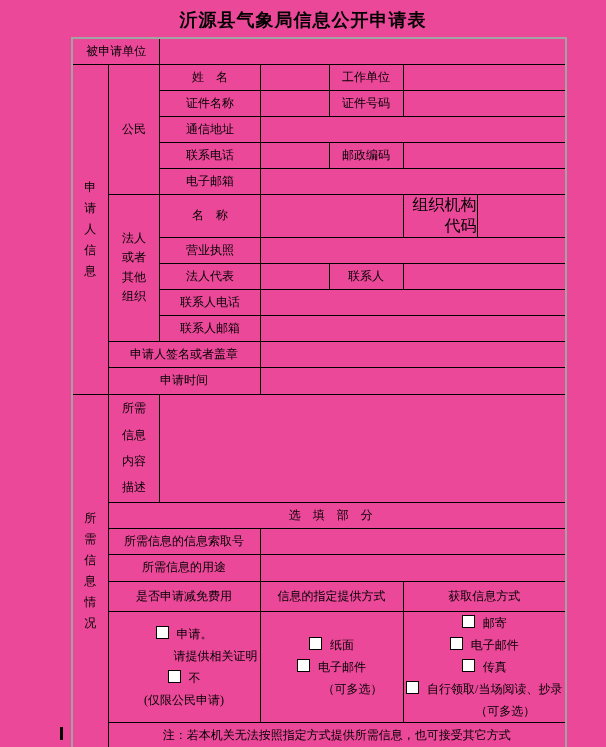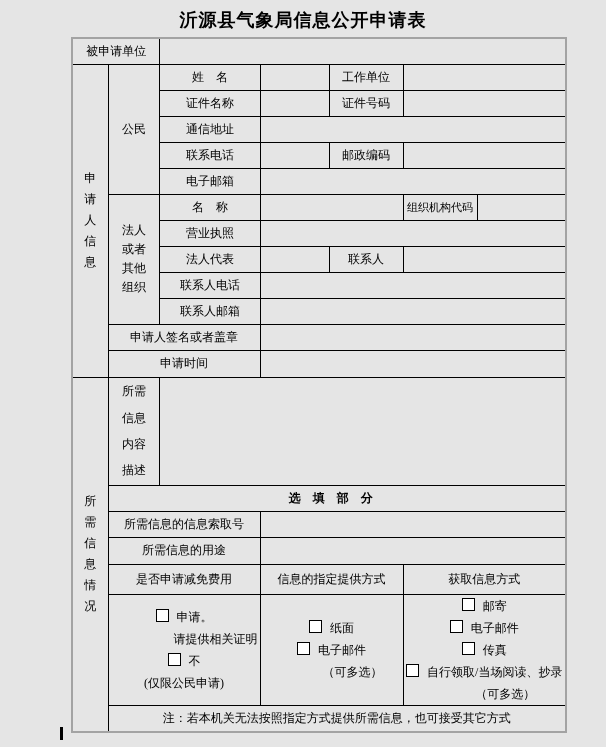--- a/index.html
+++ b/index.html
@@ -1,36 +1,36 @@
 <!DOCTYPE html>
 <html><head>
 <meta charset="utf-8">
 <style>
   html,body{margin:0;padding:0;background:#ffffff;}
-  .page{position:relative;width:606px;height:747px;background:#e5e5e5;
+  .page{position:relative;width:606px;height:747px;background:#ec4899;
         font-family:"Liberation Serif","DejaVu Serif",serif;color:#000;overflow:hidden;}
   .title{position:absolute;top:8px;left:0;width:100%;text-align:center;
          font-size:18px;font-weight:bold;letter-spacing:1px;
          font-family:"Liberation Sans","DejaVu Sans",sans-serif;}
   table.form{position:absolute;top:37px;left:71px;border-collapse:collapse;
              table-layout:fixed;border:2px solid #a3a3a3;}
   table.form td{border:1px solid #000;font-size:12px;padding:0 2px;
                 text-align:center;vertical-align:middle;overflow:hidden;}
   
   .v1{display:inline-block;width:1em;line-height:1.75;word-break:break-all;text-align:right;}
   .v2{display:inline-block;width:2em;line-height:1.6;word-break:break-all;text-align:left;}
   td.desc .v2{line-height:2.2;}
   
   td.cb{vertical-align:top;text-align:left;padding:6px 2px 0 8px;}
   .cbline{line-height:22px;white-space:nowrap;font-size:12px;}
   .cbbox{display:inline-block;width:11px;height:11px;border:1px solid #000;
          margin-right:8px;vertical-align:-1px;background:#fff;}
   .ind{padding-left:19px;margin-left:44px;}
   .ind-s{padding-left:3px;margin-left:39px;}
-  .opt-head{font-weight:bold;letter-spacing:1em;padding-left:1em;}
+  .opt-head{font-weight:normal;letter-spacing:1em;padding-left:1em;}
   .note-cell{font-size:12px;}
   .cursor{position:absolute;left:60px;top:727px;width:3px;height:13px;background:#000;}
 </style>
 </head>
 <body>
 
 <div class="page">
 
   <div class="title">沂源县气象局信息公开申请表</div>
 
@@ -85,21 +85,21 @@
       <td>电子邮箱</td>
       <td colspan="4"></td>
     </tr>
 
     <tr style="height:26px">
       <td rowspan="5">
         <span class="v2">法人或者其他组织</span>
       </td>
       <td>名　称</td>
       <td colspan="2"></td>
-      <td style="padding:0;font-size:11px;">组织机构代码</td>
+      <td style="padding:0;font-size:16px;text-align:right;">组织机构代码</td>
       <td></td>
     </tr>
 
     <tr style="height:26px">
       <td>营业执照</td>
       <td colspan="4"></td>
     </tr>
 
     <tr style="height:26px">
       <td>法人代表</td>

